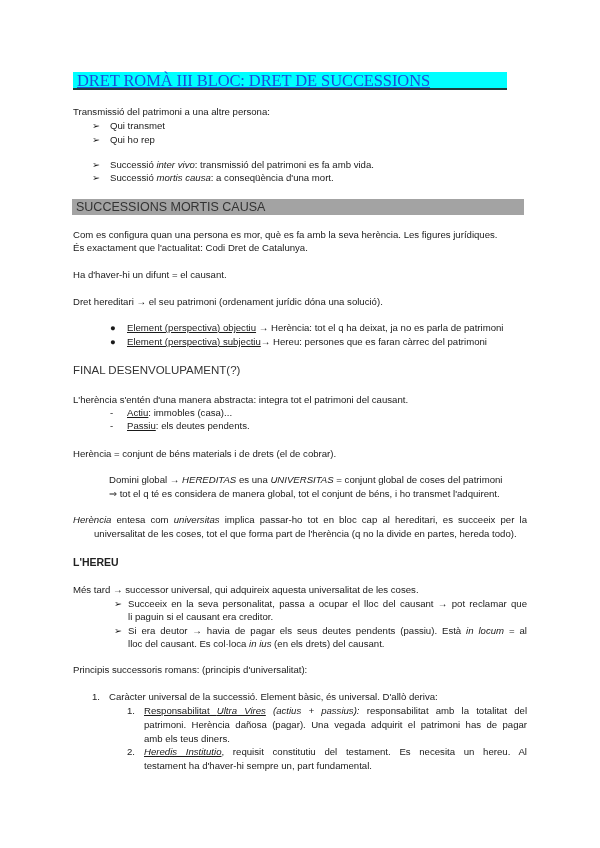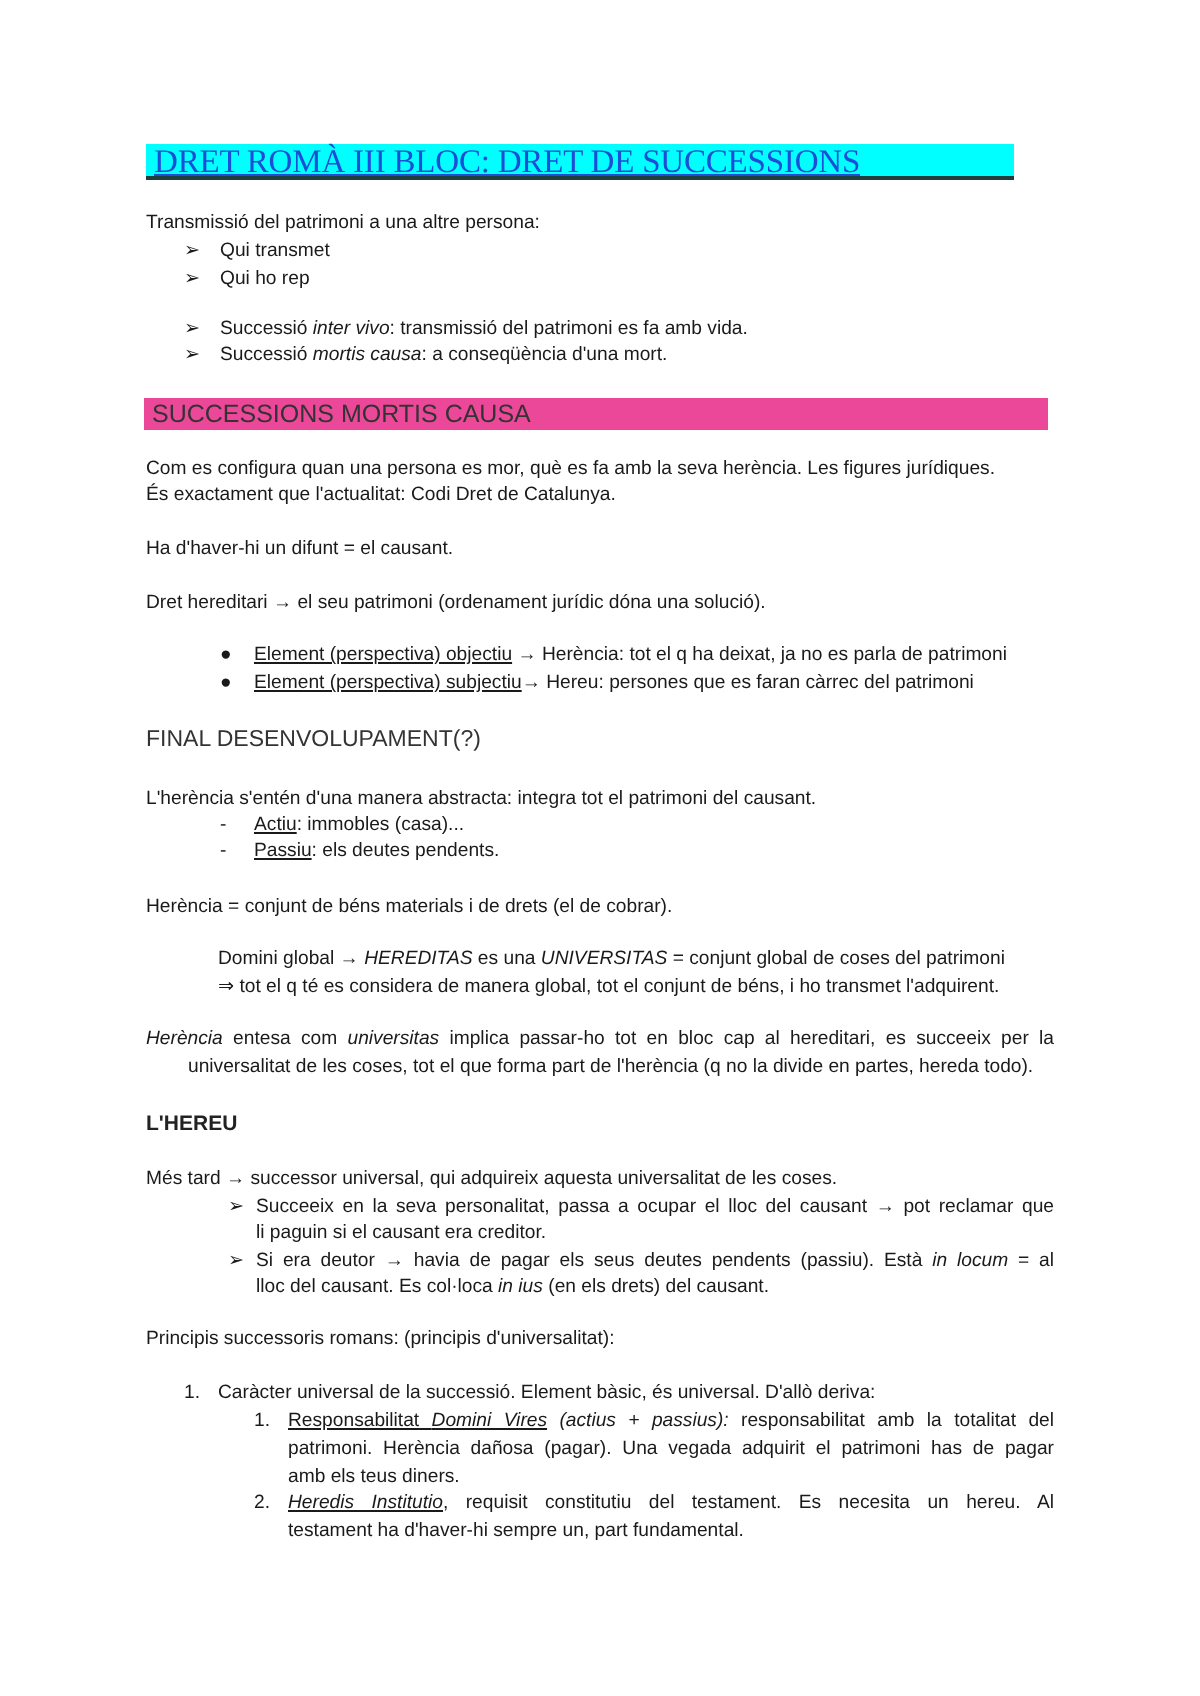--- a/index.html
+++ b/index.html
@@ -4,21 +4,21 @@
 <style>
   html, body { margin: 0; padding: 0; background: #ffffff; }
   body { width: 600px; height: 848px; position: relative; overflow: hidden;
          font-family: "Liberation Sans", sans-serif; color: #1a1a1a; font-size: 9.6px; }
   .abs { position: absolute; white-space: nowrap; line-height: 12px; }
   .title-bar { position: absolute; left: 73px; top: 72px; width: 434px; height: 16px;
                background: #00ffff; border-bottom: 2px solid #1f3f3f; }
   .title-text { position: absolute; left: 4px; top: 0px; font-family: "Liberation Serif", serif;
                 font-size: 16.5px; line-height: 17px; color: #1d4ed8; text-decoration: underline;
                 text-decoration-thickness: 1px; text-underline-offset: 1px; letter-spacing: -0.1px; }
-  .h2-bar { position: absolute; left: 72px; top: 199px; width: 452px; height: 16px; background: #ec4899; }
+  .h2-bar { position: absolute; left: 72px; top: 199px; width: 452px; height: 16px; background: #a3a3a3; }
   .h2-text { position: absolute; left: 4px; top: 1px; font-size: 12.5px; line-height: 14px; color: #333; }
   .h3 { font-size: 11.5px; color: #333; }
   .h4 { font-size: 10.5px; font-weight: bold; color: #222; }
   .u { text-decoration: underline; }
   .i { font-style: italic; }
   .just-full { white-space: normal; text-align: justify; text-align-last: justify; }
 </style>
 </head>
 <body>
 
@@ -97,21 +97,21 @@
   <span>lloc del causant. Es col·loca </span><span class="i">in ius</span><span> (en els drets) del causant.</span>
 </div>
 
 <div class="abs" style="left:73px; top:664px;">Principis successoris romans: (principis d'universalitat):</div>
 
 <div class="abs" style="left:92px; top:691px;">1.</div>
 <div class="abs" style="left:109px; top:691px;">Caràcter universal de la successió. Element bàsic, és universal. D'allò deriva:</div>
 
 <div class="abs" style="left:127px; top:705px;">1.</div>
 <div class="abs just-full" style="left:144px; top:705px; width:383px;">
-  <span class="u"><span>Responsabilitat </span><span class="i">Domini Vires</span></span><span class="i"> (actius + passius):</span><span> responsabilitat amb la totalitat del</span>
+  <span class="u"><span>Responsabilitat </span><span class="i">Ultra Vires</span></span><span class="i"> (actius + passius):</span><span> responsabilitat amb la totalitat del</span>
 </div>
 <div class="abs just-full" style="left:144px; top:719px; width:383px;">patrimoni. Herència dañosa (pagar). Una vegada adquirit el patrimoni has de pagar</div>
 <div class="abs" style="left:144px; top:733px;">amb els teus diners.</div>
 
 <div class="abs" style="left:127px; top:746px;">2.</div>
 <div class="abs just-full" style="left:144px; top:746px; width:383px;">
   <span class="i u">Heredis Institutio</span><span>, requisit constitutiu del testament. Es necesita un hereu. Al</span>
 </div>
 <div class="abs" style="left:144px; top:760px;">testament ha d'haver-hi sempre un, part fundamental.</div>
 

